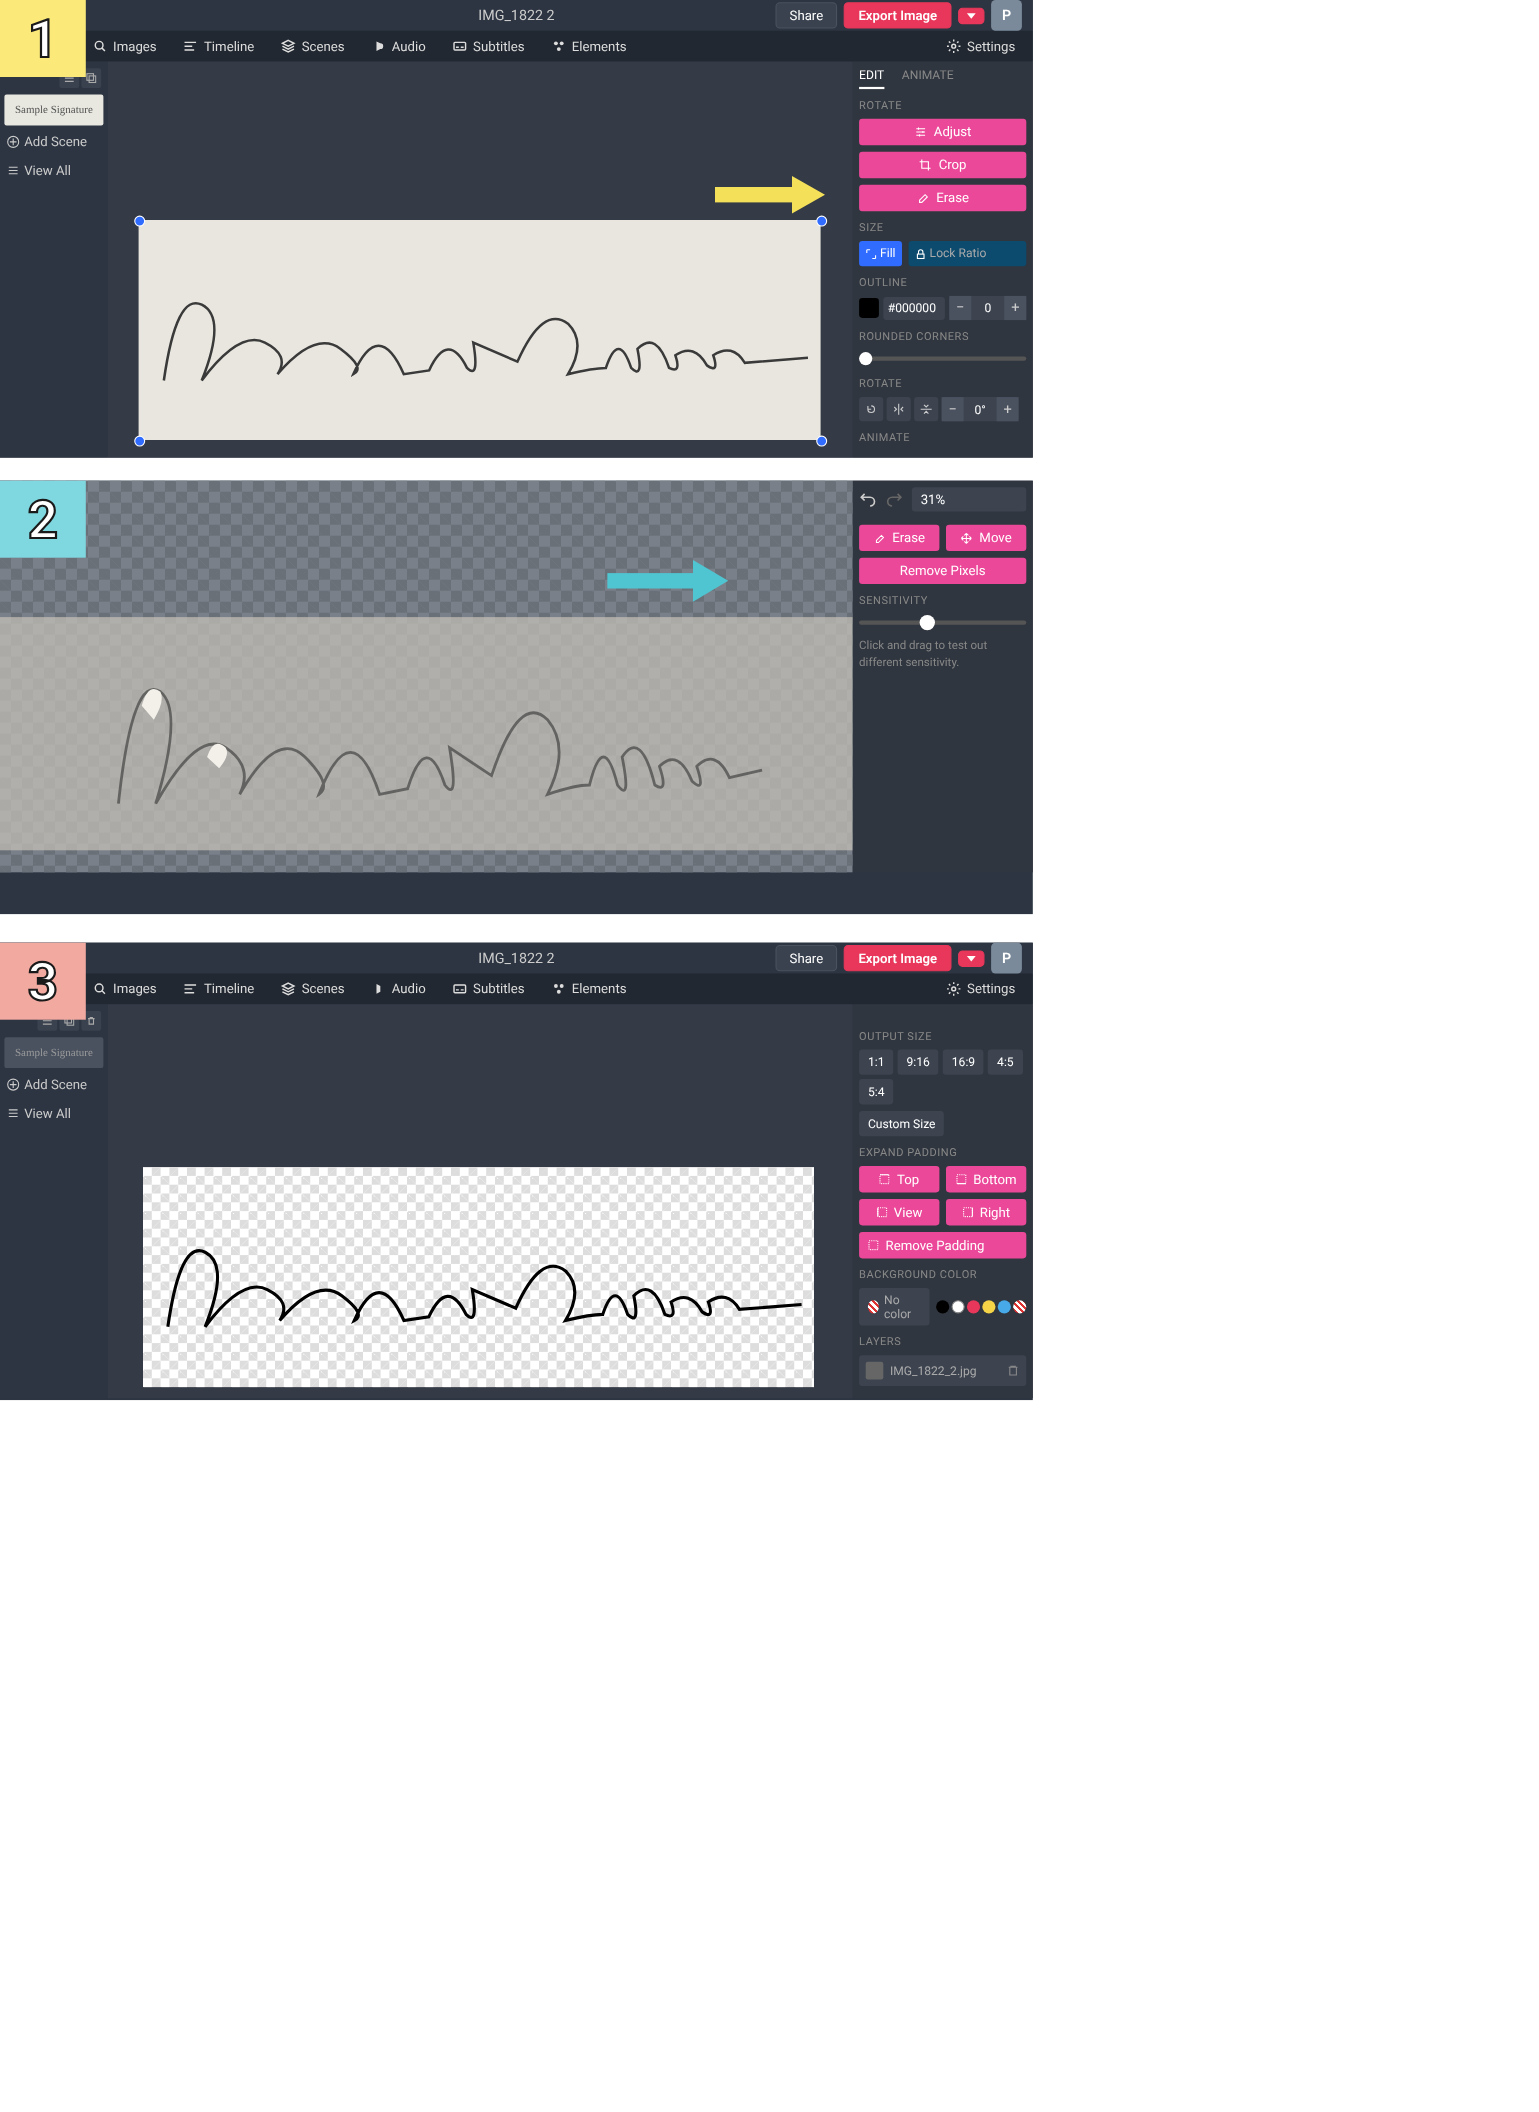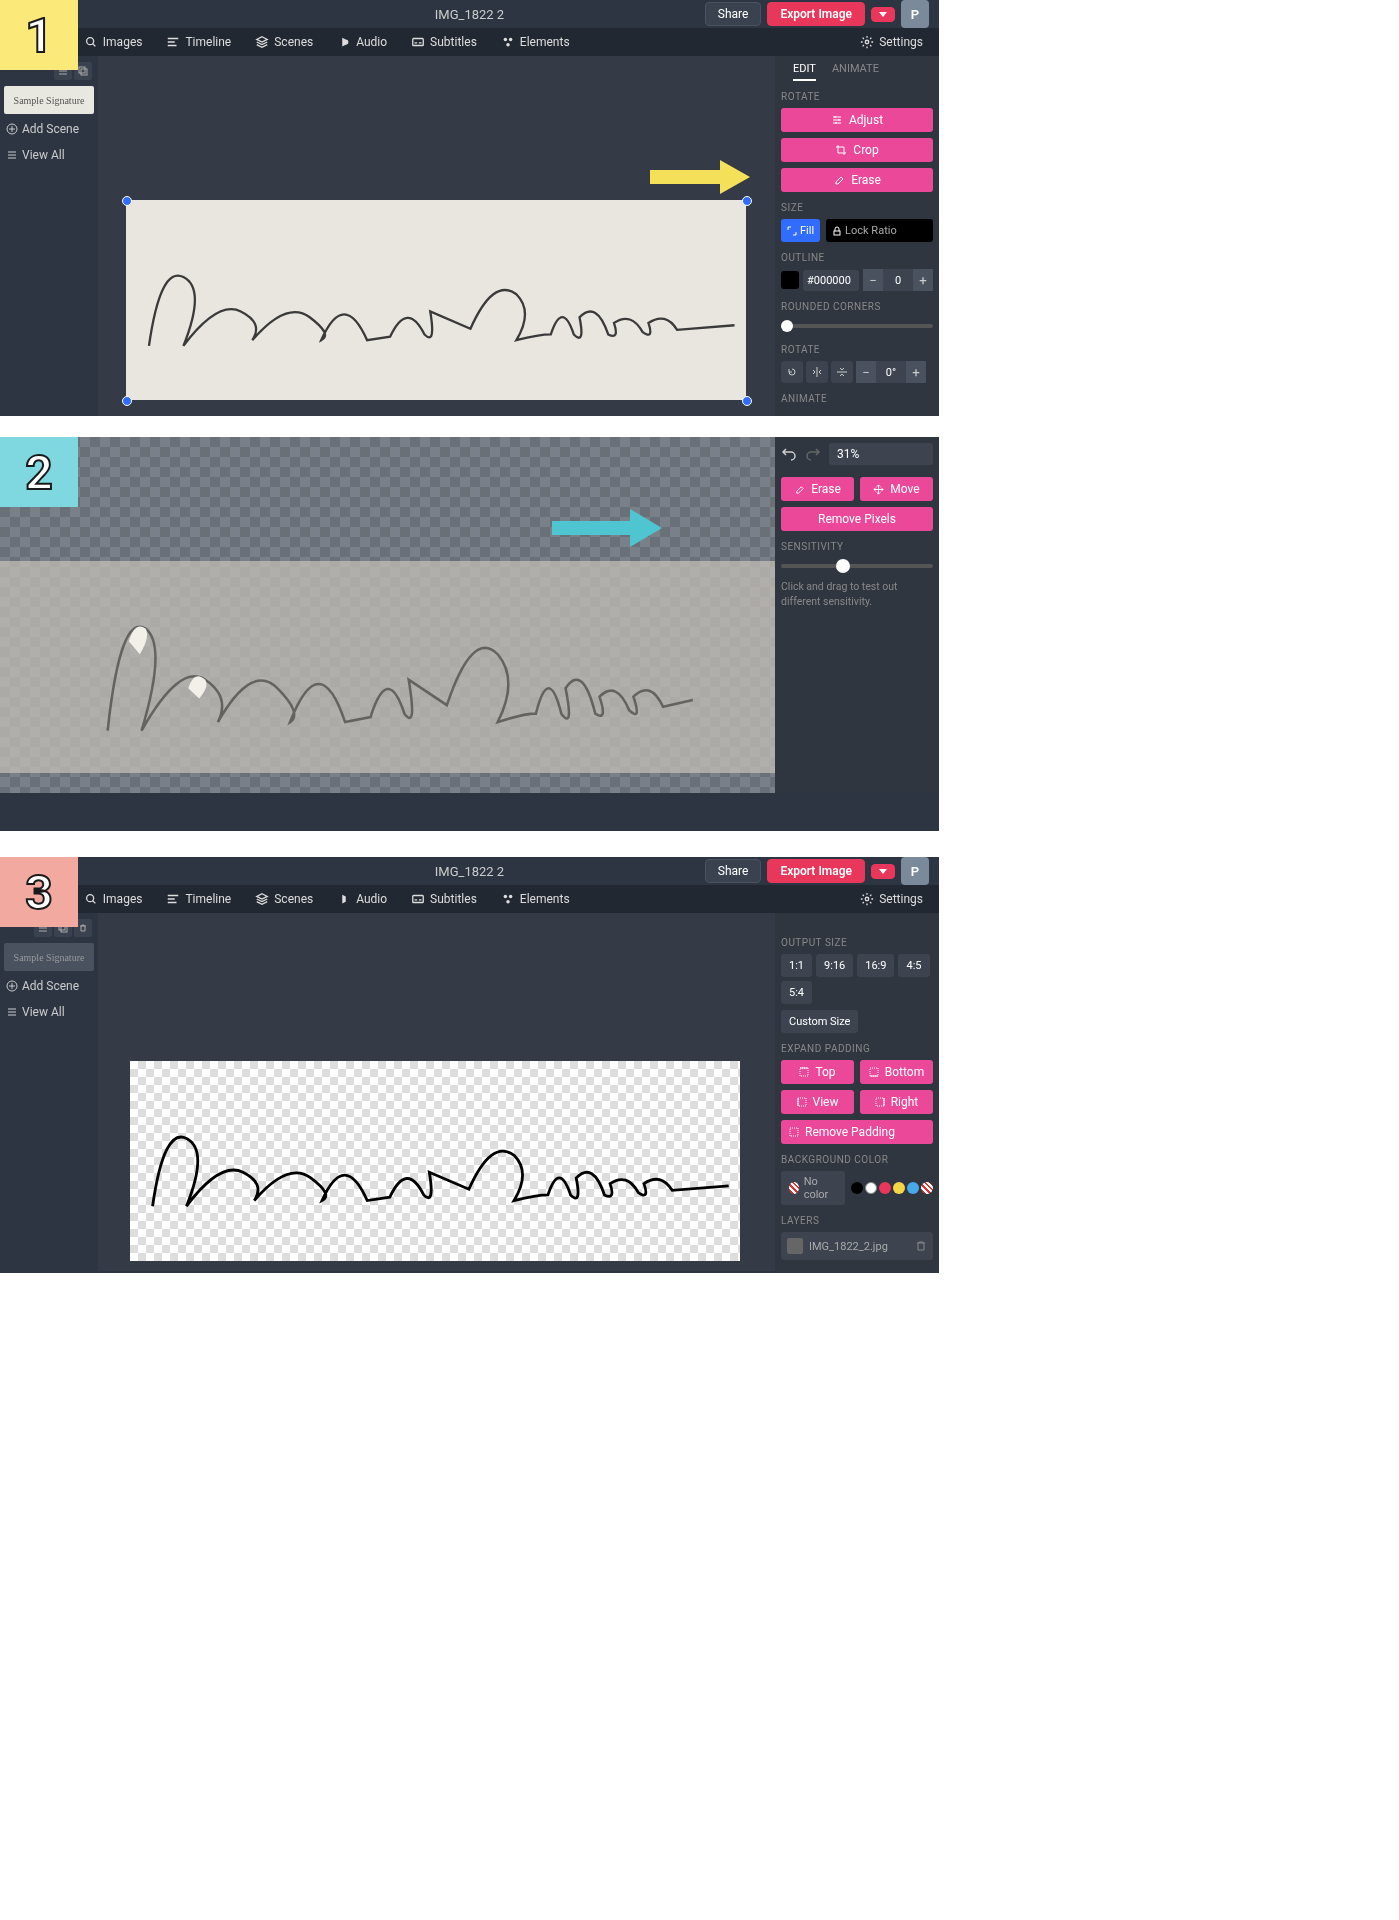--- a/index.html
+++ b/index.html
@@ -20,29 +20,29 @@
   .main-row { display:flex; height:360px; }
   .left-col { width:98px; background:#2d3542; display:flex; flex-direction:column; gap:4px; padding:4px; }
   .thumb-controls { display:flex; justify-content:flex-end; gap:2px; padding:2px; }
   .thumb-controls .icon-btn { width:18px; height:18px; background:#3a424f; border-radius:2px; display:flex; align-items:center; justify-content:center; }
   .thumb { background:#e8e8e0; height:28px; border-radius:2px; display:flex; align-items:center; justify-content:center; font-family:cursive; font-size:10px; color:#555; }
   .left-link { font-size:12px; color:#ccc; padding:4px 2px; display:flex; align-items:center; gap:4px; cursor:pointer; }
   .canvas { flex:1; background:#343a46; position:relative; }
   .sig-img { position:absolute; left:28px; top:144px; width:620px; height:200px; background:#e8e6de; border-radius:2px; }
   .handle { position:absolute; width:10px; height:10px; background:#2f6cff; border:1px solid #fff; border-radius:50%; }
   .right-col { width:164px; background:#30363f; padding:6px; font-size:11px; color:#aaa; display:flex; flex-direction:column; gap:6px; }
-  .tabs { display:flex; gap:16px;margin-left:12px; }
+  .tabs { display:flex; gap:16px; }
   .tab { font-size:11px; color:#888; padding-bottom:4px; cursor:pointer; }
   .tab.active { color:#fff; border-bottom:2px solid #fff; }
   .section-label { font-size:10px; color:#888; margin-top:4px; letter-spacing:0.5px; }
   .side-btn { background:#ec4899; border:none; color:#fff; padding:5px; font-size:12px; border-radius:3px; display:flex; align-items:center; justify-content:center; gap:6px; cursor:pointer; }
   .side-btn.half { flex:1; }
   .row-btns { display:flex; gap:6px; }
   .fill-btn { background:#2f6cff; color:#fff; font-size:11px; padding:5px 6px; border-radius:3px; display:flex; align-items:center; gap:3px; }
-  .lock-btn { background:#000000; flex:1; font-size:11px; display:flex; align-items:center; gap:3px; padding:5px 6px; border-radius:3px; }
+  .lock-btn { background:#0c4a6e; flex:1; font-size:11px; display:flex; align-items:center; gap:3px; padding:5px 6px; border-radius:3px; }
   .outline-row { display:flex; gap:4px; align-items:center; }
   .swatch { width:18px; height:18px; background:#000; border-radius:3px; }
   .hex-input { background:#3d4450; border:none; color:#fff; padding:4px; font-size:11px; width:56px; border-radius:3px; }
   .stepper { display:flex; align-items:center; background:#3d4450; border-radius:3px; }
   .stepper button { background:#4a5260; border:none; color:#ccc; width:20px; height:22px; cursor:pointer; }
   .stepper input { background:transparent; border:none; color:#fff; width:30px; text-align:center; font-size:11px; }
   .slider-track { height:4px; background:#555; border-radius:2px; position:relative; margin:6px 0; }
   .slider-thumb { position:absolute; width:12px; height:12px; background:#fff; border-radius:50%; top:-4px; }
   .rot-row { display:flex; gap:3px; align-items:center; }
   .rot-row .ic { width:22px; height:22px; background:#3d4450; border-radius:3px; display:flex; align-items:center; justify-content:center; }

